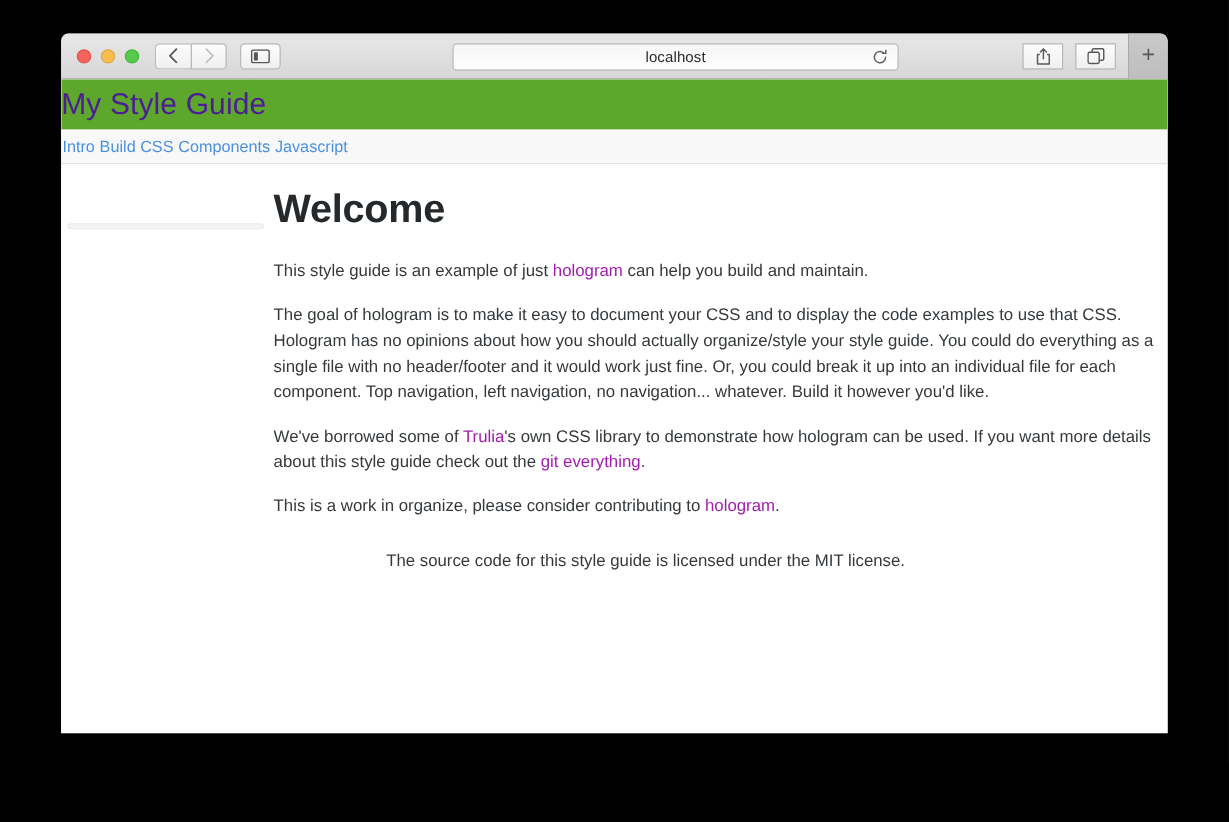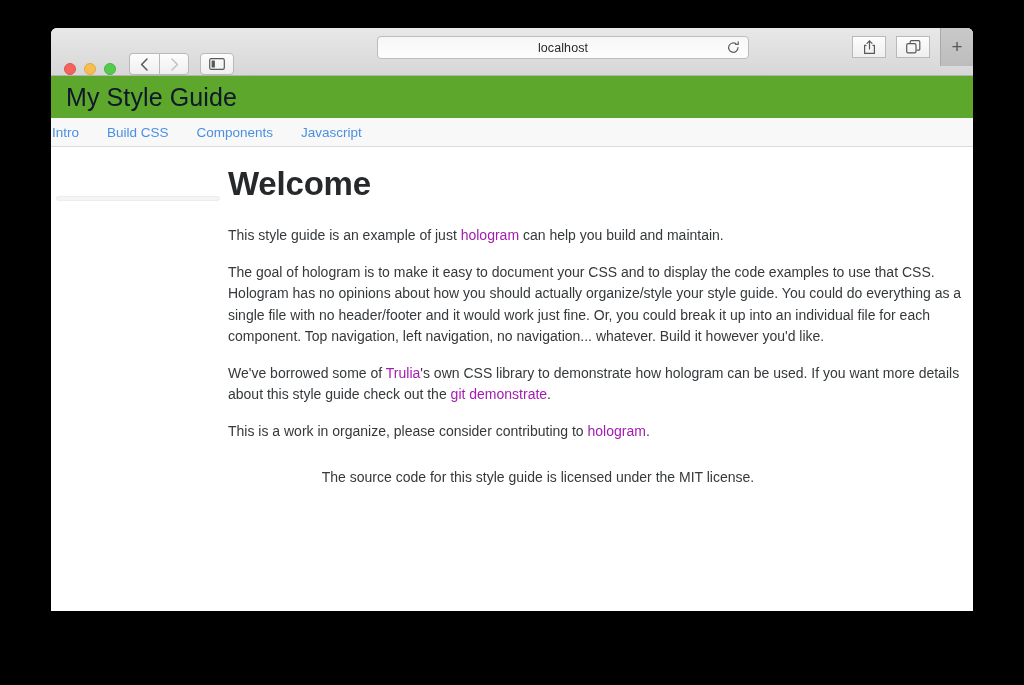--- a/index.html
+++ b/index.html
@@ -18,25 +18,25 @@
     width: 922px; height: 583px;
     background: #ffffff;
     border-radius: 6px 6px 0 0;
     overflow: hidden;
     box-shadow: 0 2px 14px rgba(0,0,0,0.45);
   }
 
   
   #titlebar {
     position: relative;
-    height: 48px;
+    height: 38px;
     background: linear-gradient(to bottom, #e8e8e8 0%, #d7d7d7 100%);
     border-bottom: 1px solid #b4b4b4;
     display: flex;
-    align-items: flex-end;
+    align-items: center;
   }
 
   .traffic-lights {
     display: flex;
     align-items: center;
     gap: 8px;
     padding-left: 13px;
   }
   .light {
     width: 12px; height: 12px;
@@ -124,34 +124,34 @@
     overflow: hidden;
   }
 
   #site-header {
     height: 42px;
     background: #5ca72c;
     display: flex;
     align-items: center;
   }
   #site-title {
-    color: #0f172a;
+    color: #4c1d95;
     font-size: 25px;
     font-weight: 400;
-    padding-left: 15px;
+    padding-left: 0;
     letter-spacing: 0.1px;
   }
 
   #site-nav {
     height: 29px;
     background: #f8f8f8;
     border-bottom: 1px solid #dcdcdc;
     display: flex;
     align-items: center;
-    gap: 28px;
+    gap: 4px;
     padding-left: 1px;
     font-size: 13.5px;
   }
   .nav-link {
     color: #4a90e2;
     text-decoration: none;
     white-space: nowrap;
   }
 
   #content-area {
@@ -292,21 +292,21 @@
 
     <div id="content-area">
 
       <div id="sidebar-rule"></div>
 
       <div id="article">
         <h1 id="welcome-heading">Welcome</h1>
 
         <p class="para"><span>This style guide is an example of just </span><a class="inline-link" href="#">hologram</a><span> can help you build and maintain.</span></p>
         <p class="para"><span>The goal of hologram is to make it easy to document your CSS and to display the code examples to use that CSS. Hologram has no opinions about how you should actually organize/style your style guide. You could do everything as a single file with no header/footer and it would work just fine. Or, you could break it up into an individual file for each component. Top navigation, left navigation, no navigation... whatever. Build it however you'd like.</span></p>
-        <p class="para"><span>We've borrowed some of </span><a class="inline-link" href="#">Trulia</a><span>'s own CSS library to demonstrate how hologram can be used. If you want more details about this style guide check out the </span><a class="inline-link" href="#">git demonstrate</a><span>.</span></p>
+        <p class="para"><span>We've borrowed some of </span><a class="inline-link" href="#">Trulia</a><span>'s own CSS library to demonstrate how hologram can be used. If you want more details about this style guide check out the </span><a class="inline-link" href="#">git everything</a><span>.</span></p>
         <p class="para"><span>This is a work in organize, please consider contributing to </span><a class="inline-link" href="#">hologram</a><span>.</span></p>
 
         <p id="license-note">The source code for this style guide is licensed under the MIT license.</p>
       </div>
 
     </div>
   </div>
 </div>
 
 </body></html>

